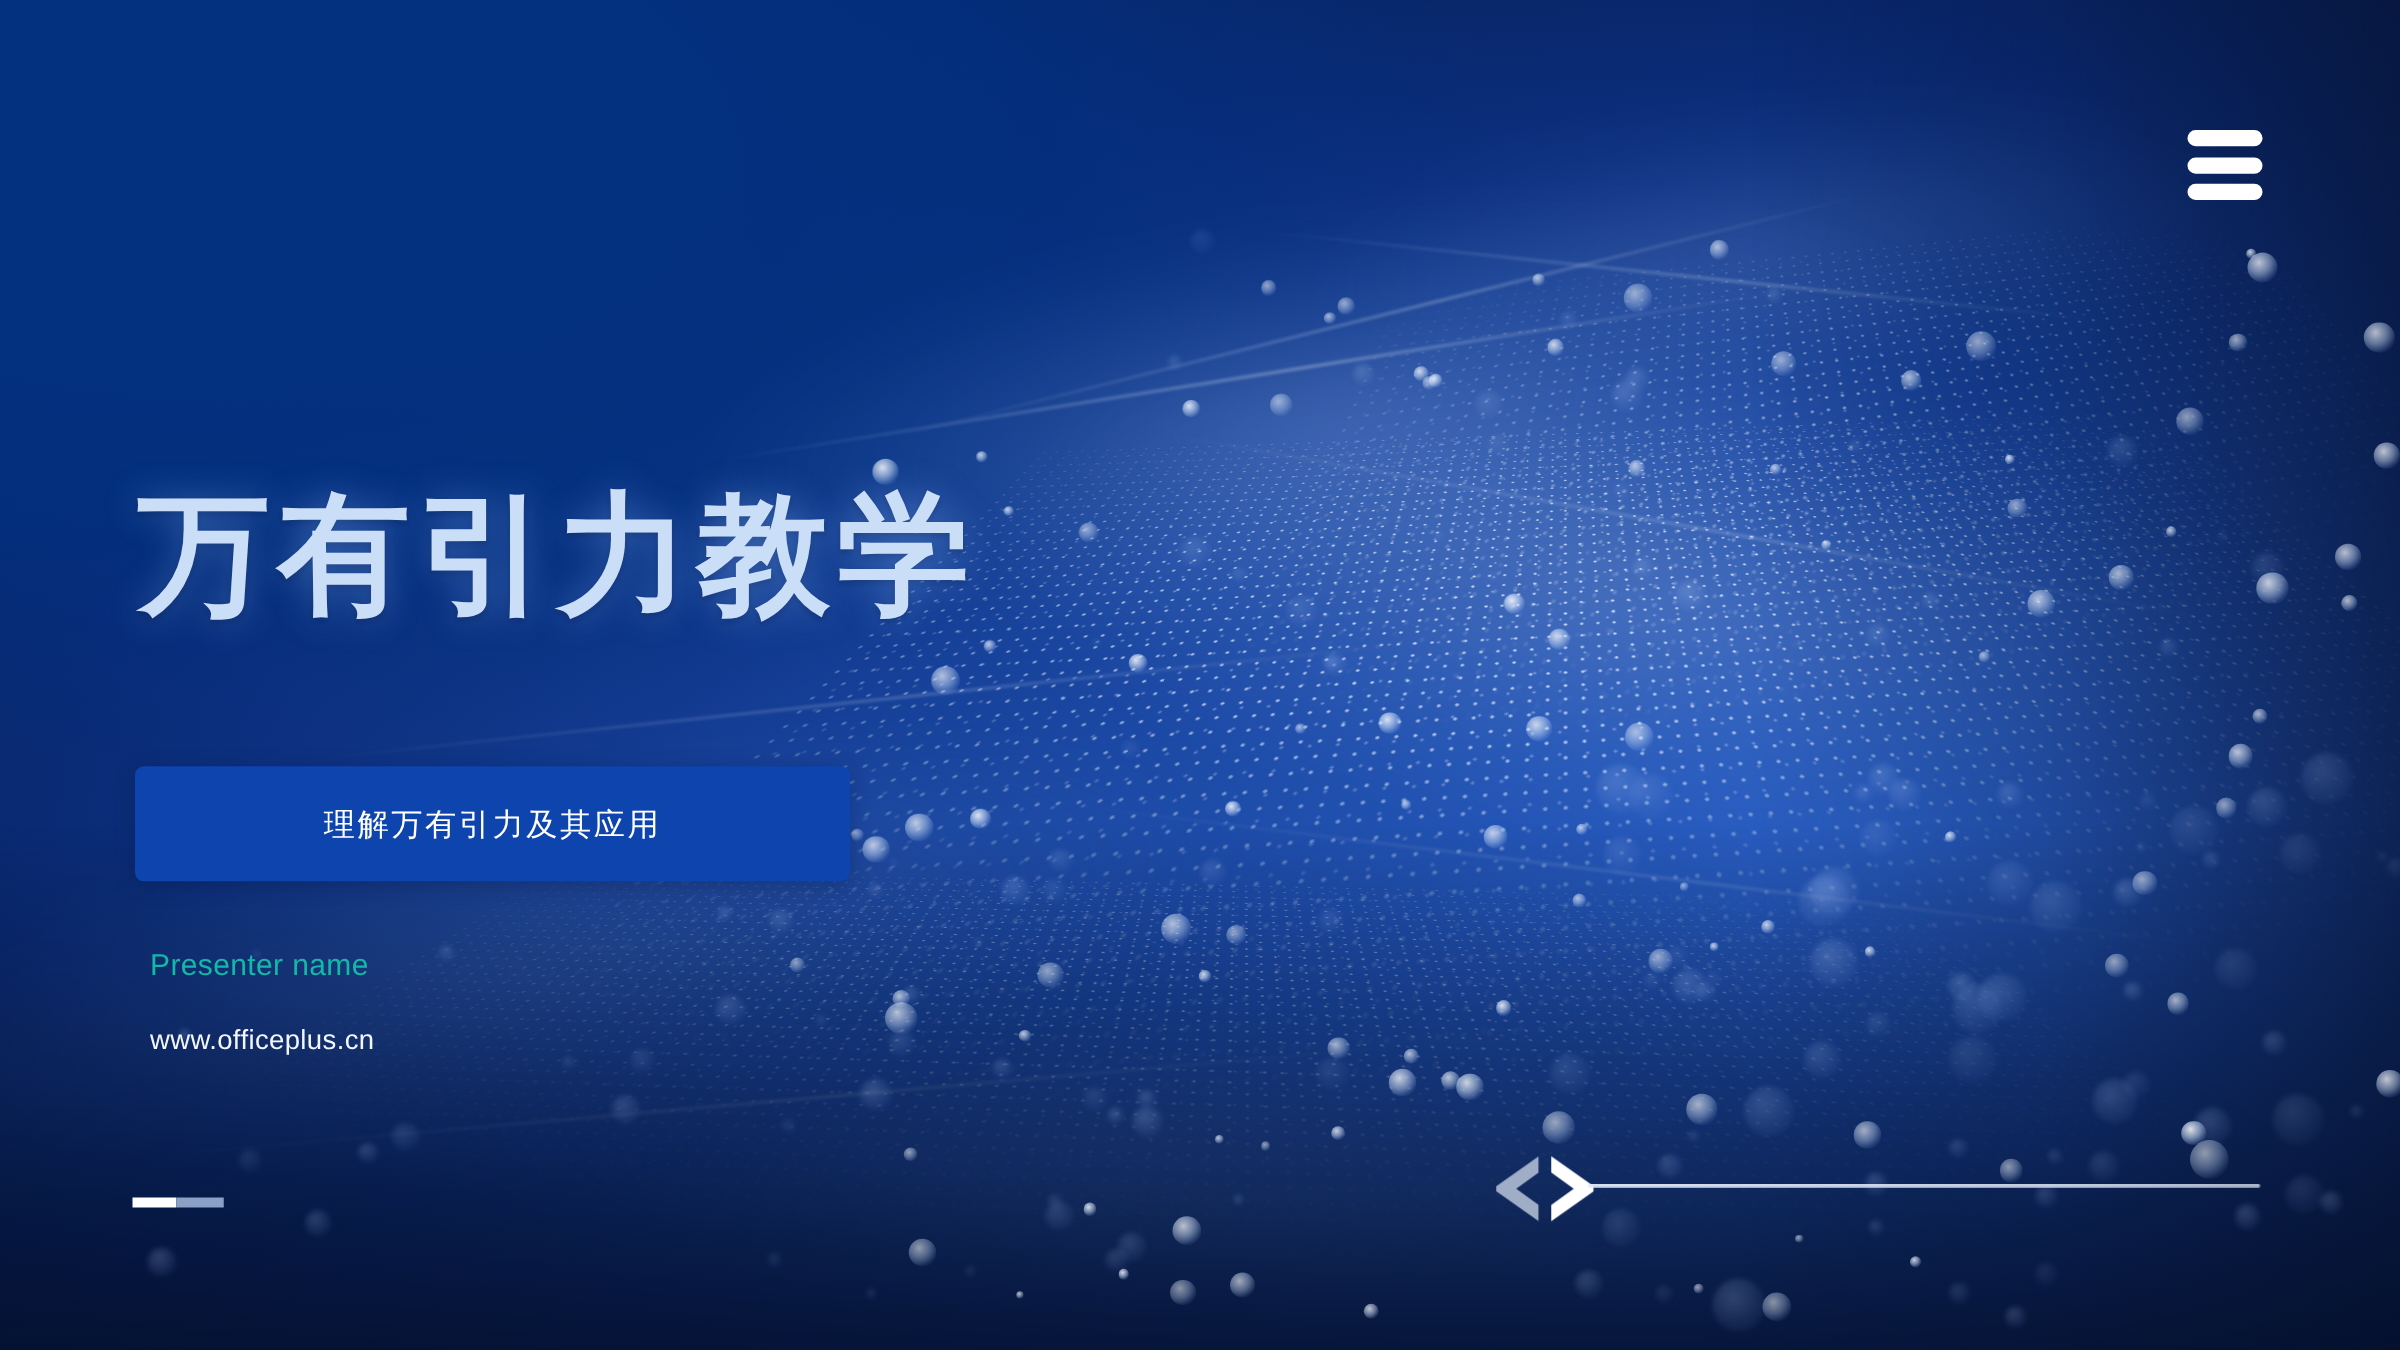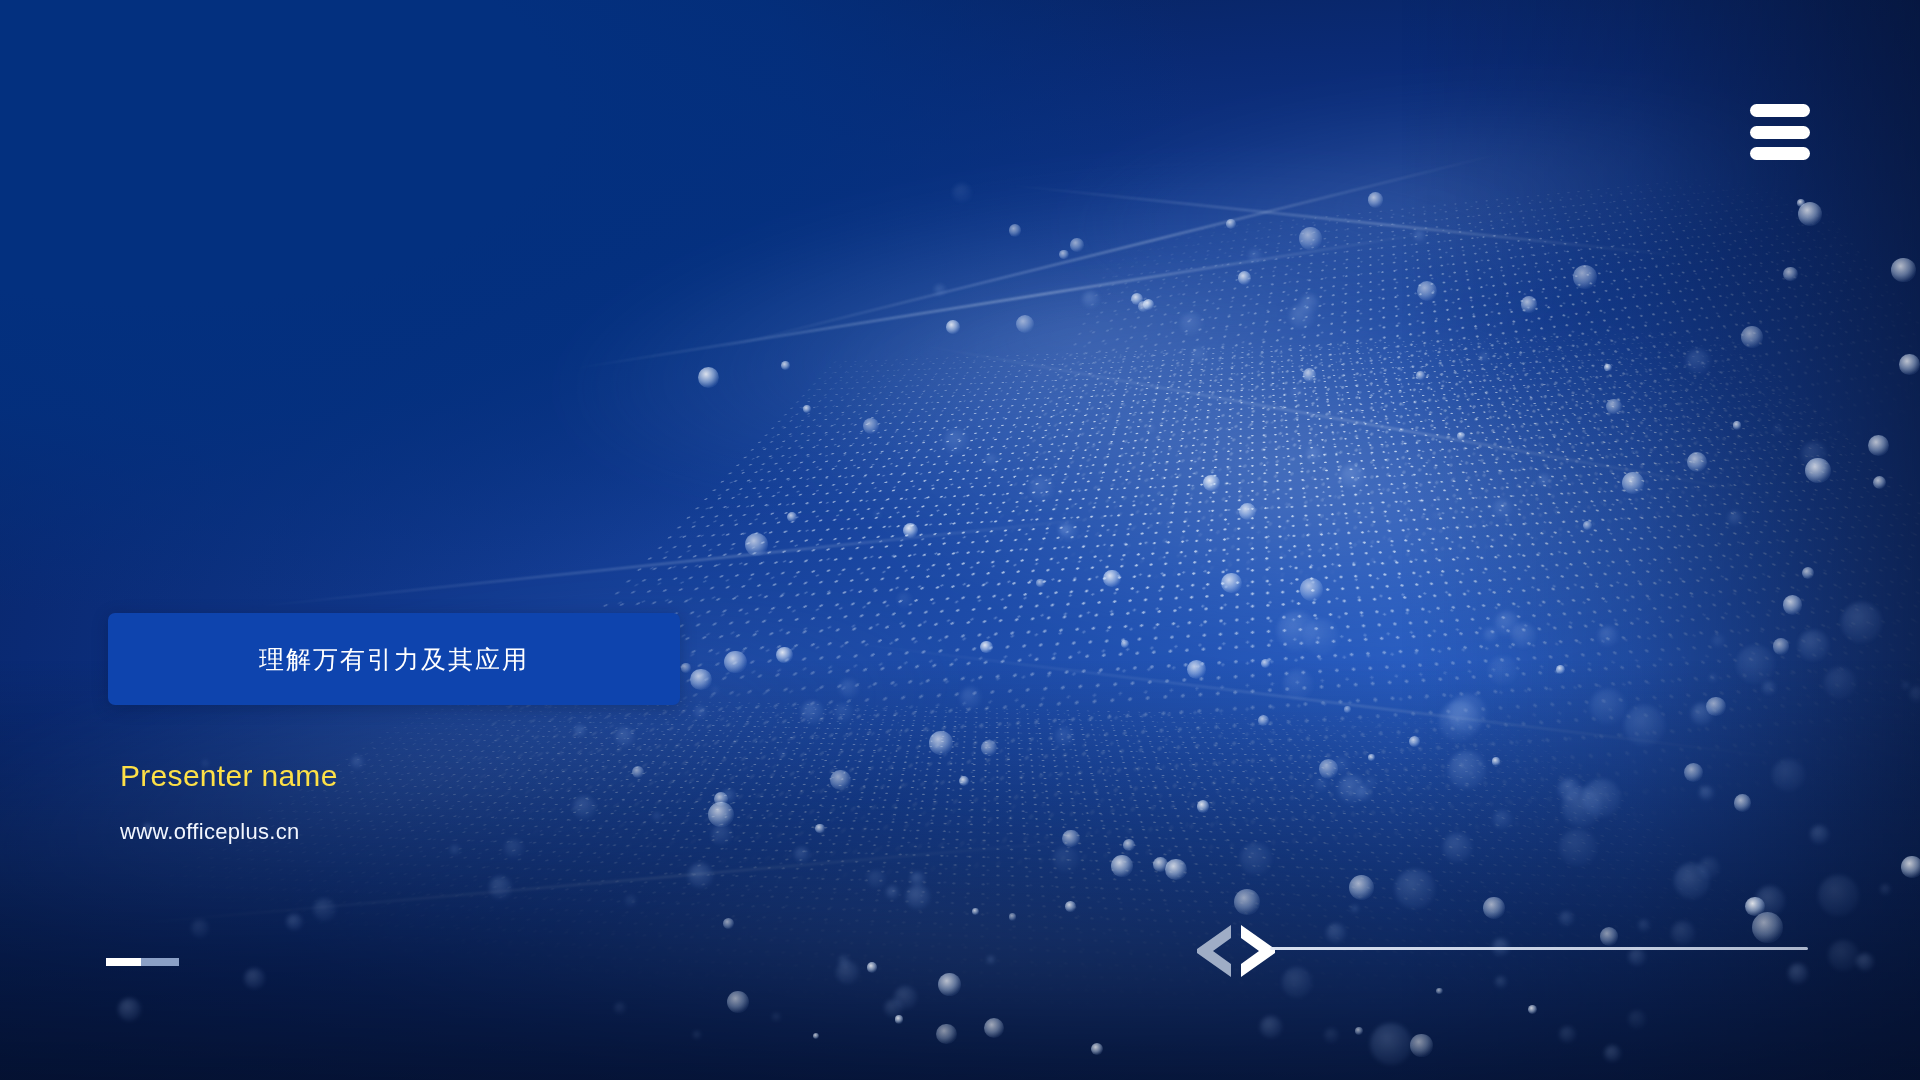--- a/index.html
+++ b/index.html
@@ -197,22 +197,22 @@
     font-weight: 400;
     color: #ffffff;
     letter-spacing: 2px;
     white-space: nowrap;
   }
 
   .presenter-name {
     position: absolute;
     left: 120px;
     top: 759px;
-    font-size: 30px;
-    color: #fde047;
+    font-size: 24px;
+    color: #14b8a6;
     letter-spacing: 0.3px;
     white-space: nowrap;
   }
   .presenter-url {
     position: absolute;
     left: 120px;
     top: 819px;
     font-size: 22px;
     color: #f2f6fe;
     letter-spacing: 0.3px;
@@ -536,20 +536,21 @@
       <div class="bokeh soft" style="left: 574.349px; top: 725.433px; width: 11.6484px; height: 11.6484px; opacity: 0.53;"></div>
       <div class="bokeh soft" style="left: 711.404px; top: 824.007px; width: 21.0471px; height: 21.0471px; opacity: 0.4;"></div>
     </div>
 
   <div class="menu-button">
     <span class="bar"></span>
     <span class="bar"></span>
     <span class="bar"></span>
   </div>
 
+  <h1 class="title">万有引力教学</h1>
 
   <div class="subtitle-box">
     <span class="subtitle-text">理解万有引力及其应用</span>
   </div>
 
   <div class="presenter-name">Presenter name</div>
   <div class="presenter-url">www.officeplus.cn</div>
 
   <div class="page-indicator">
     <span class="seg-filled"></span>

